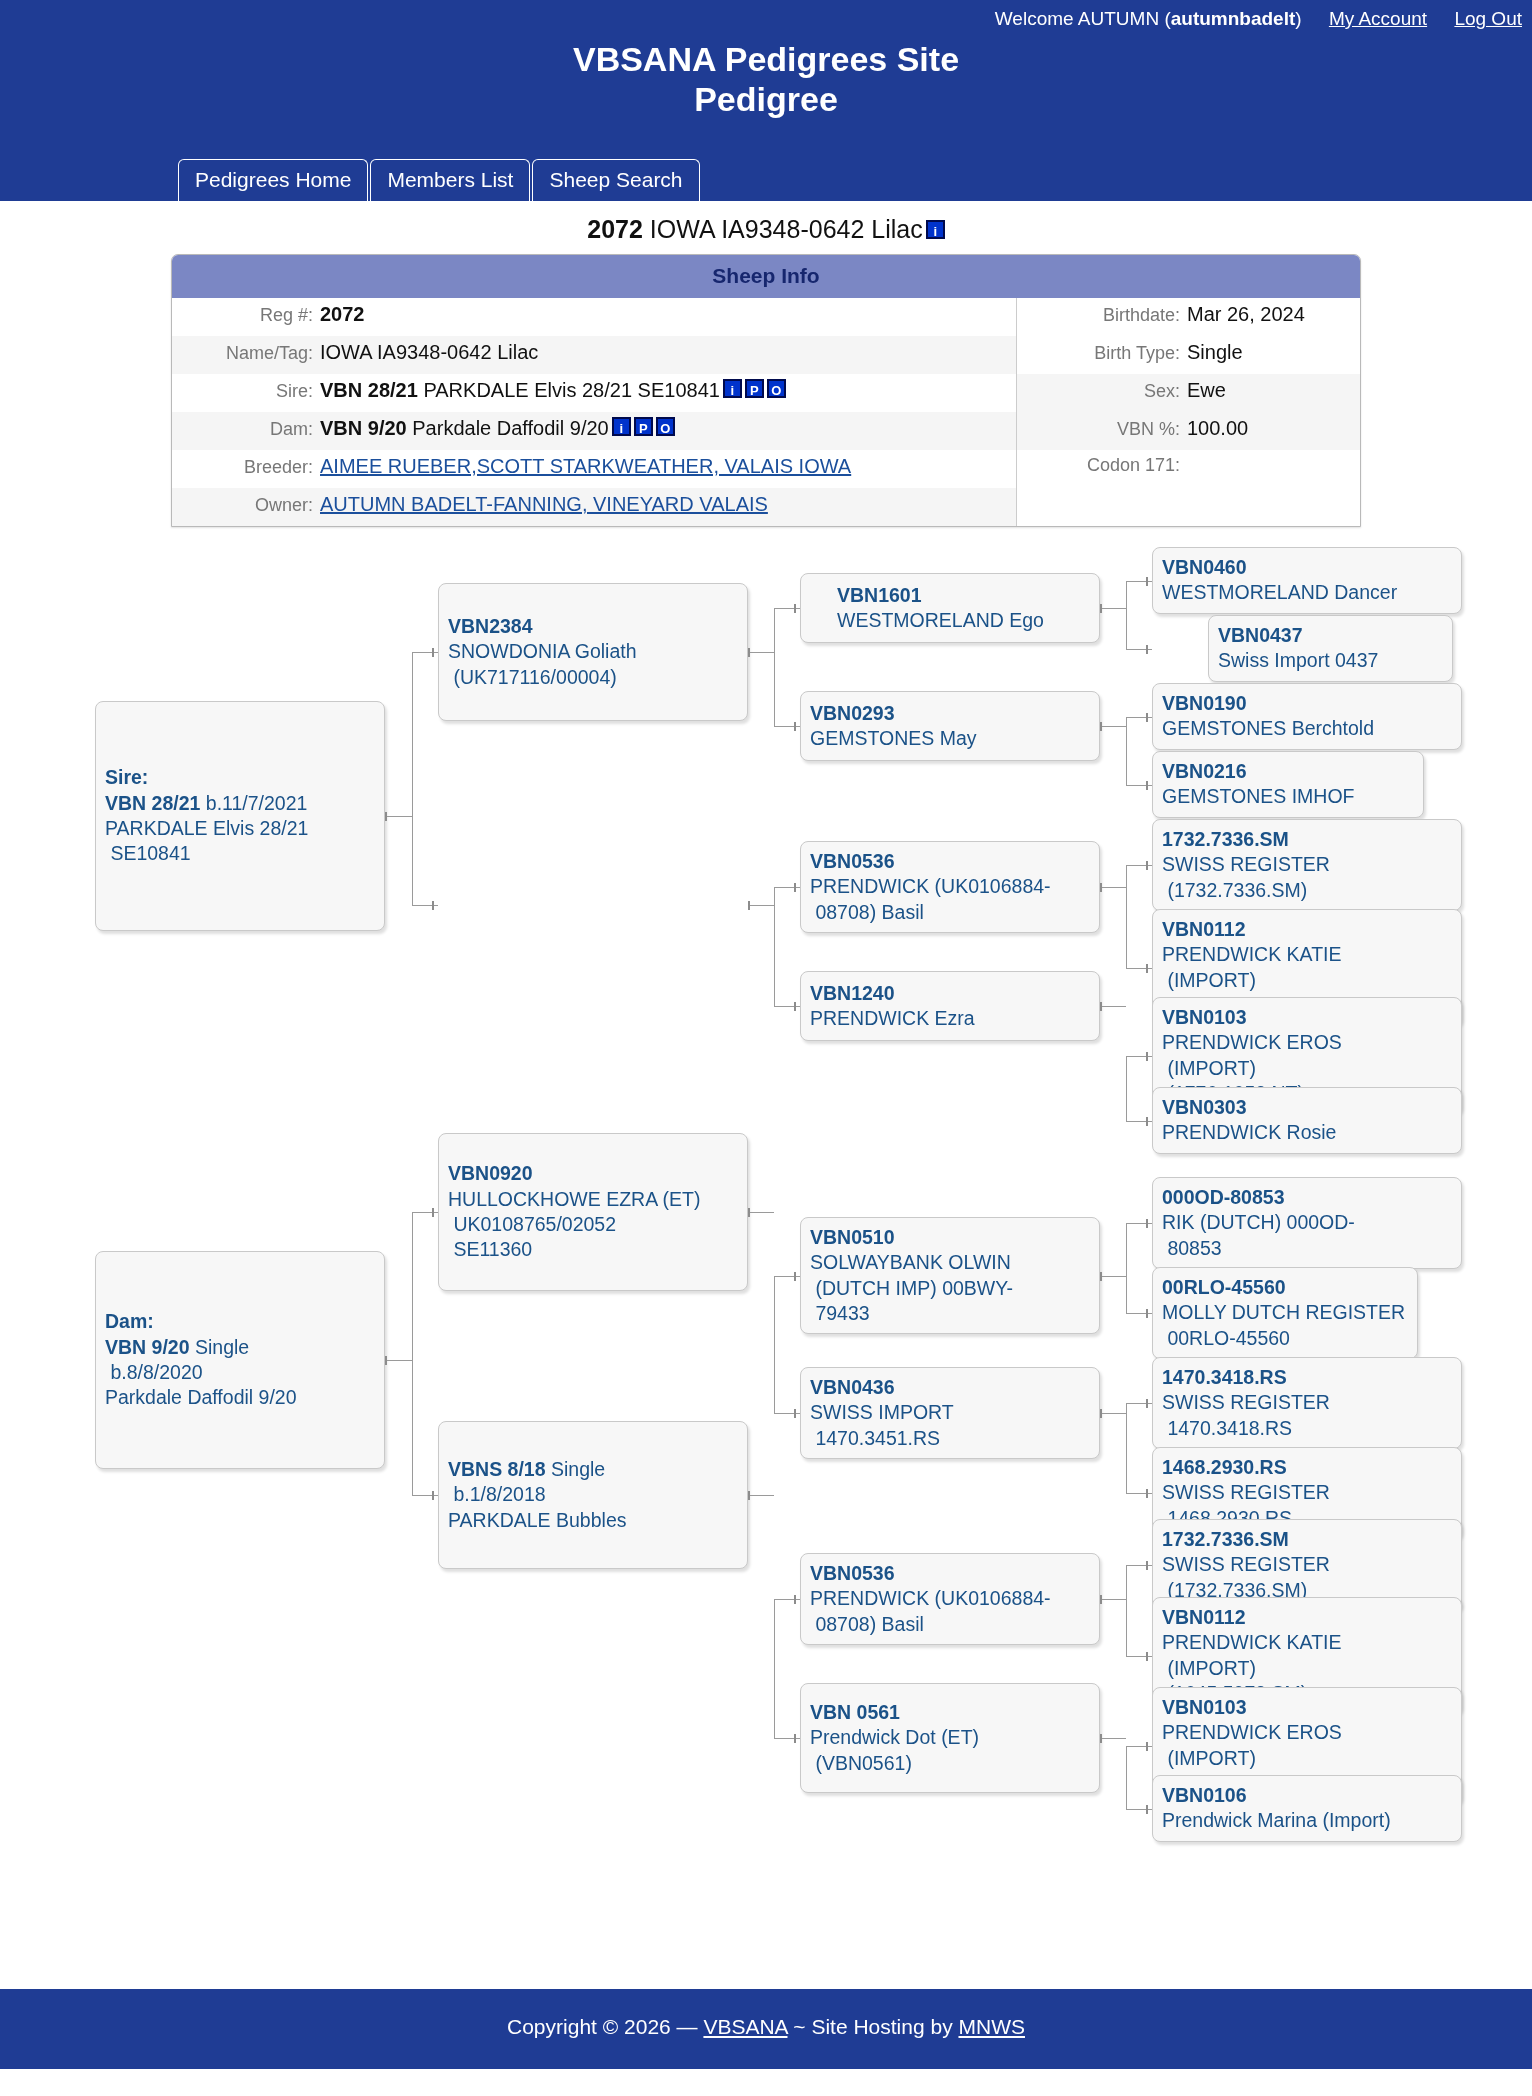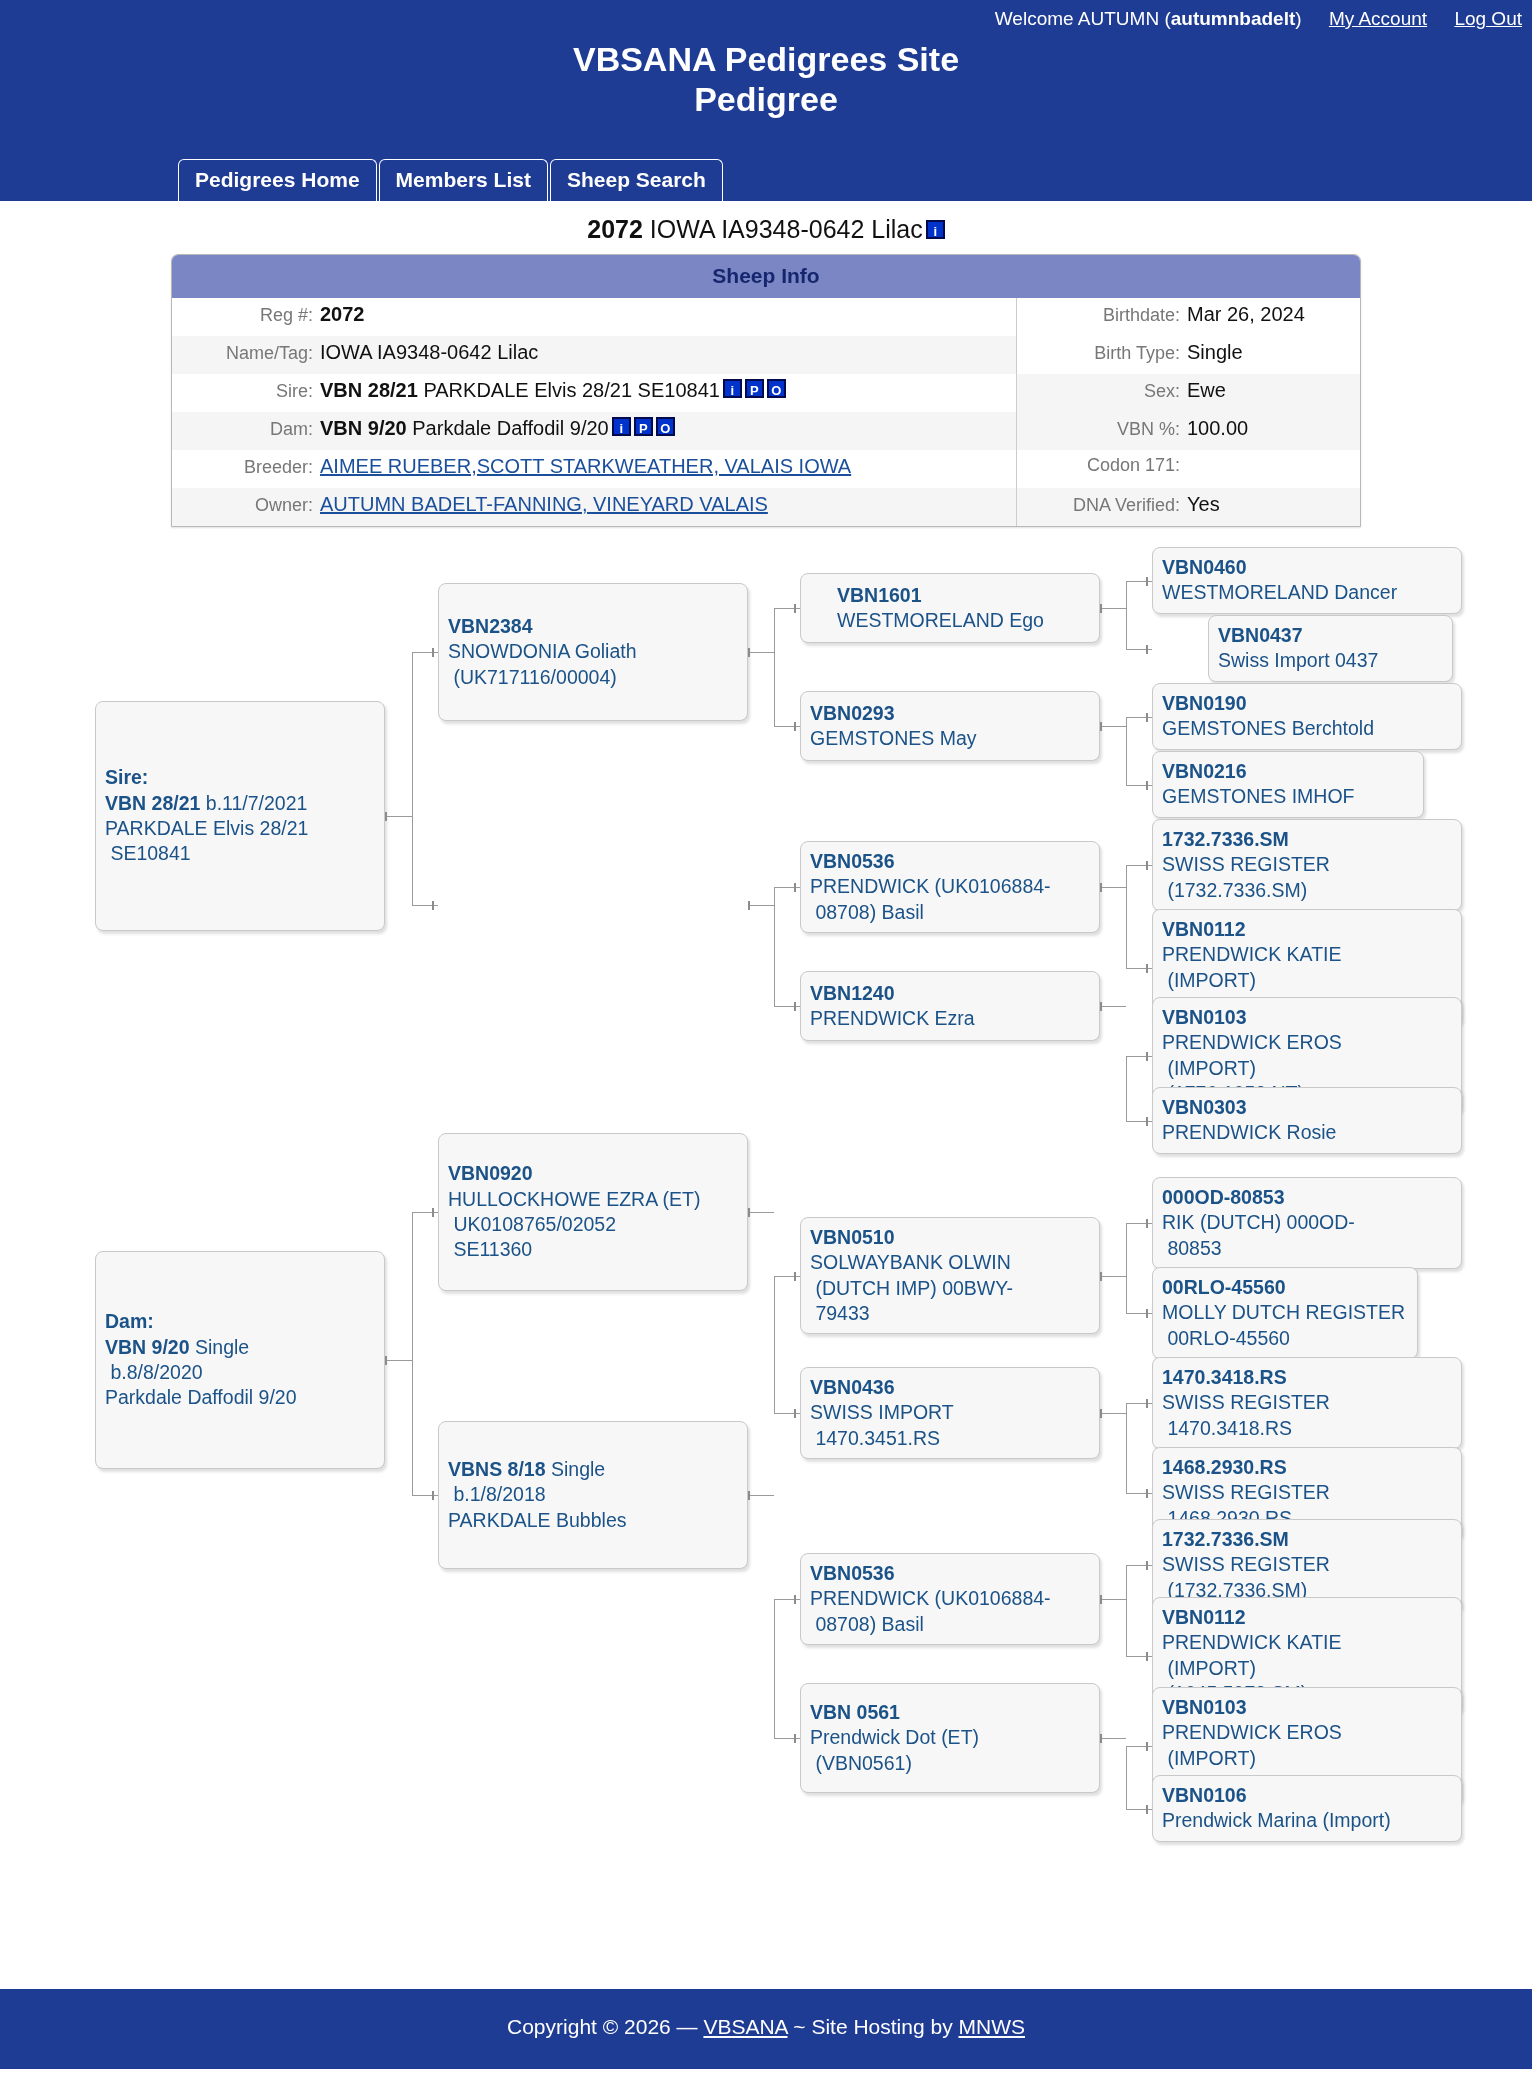--- a/index.html
+++ b/index.html
@@ -43,21 +43,20 @@
     text-align: center;
     font-size: 34px;
     font-weight: bold;
     line-height: 1.18;
   }
   .navtabs {
     position: absolute;
     bottom: 0;
     left: 178px;
     display: flex;
-    font-weight: bold;
   }
   .navtab {
     border: 1px solid #ffffff;
     border-bottom: none;
     border-radius: 6px 6px 0 0;
     color: #ffffff;
     font-size: 21px;
     padding: 7px 16px 9px 16px;
     margin-right: 2px;
     background: #1f3c94;
@@ -242,24 +241,20 @@
         <div class="info-label">Sex:</div>
         <div class="info-value">Ewe</div>
       </div>
       <div class="info-row alt">
         <div class="info-label">VBN %:</div>
         <div class="info-value">100.00</div>
       </div>
       <div class="info-row">
         <div class="info-label">Codon 171:</div>
         <div class="info-value"></div>
-      </div>
-      <div class="info-row alt">
-        <div class="info-label">DNA Verified:</div>
-        <div class="info-value">Yes</div>
       </div>
     </div>
   </div>
 </div>
 
 <div class="pedigree" id="pedigree">
     <div class="node" style="left: 95px; top: 160px; width: 290px; min-height: 230px;">
       <div class="nid">Sire:</div>
       <div><span class="nid">VBN 28/21</span><span class="norm"> b.11/7/2021</span></div>
       <div class="nline">PARKDALE Elvis 28/21</div>

